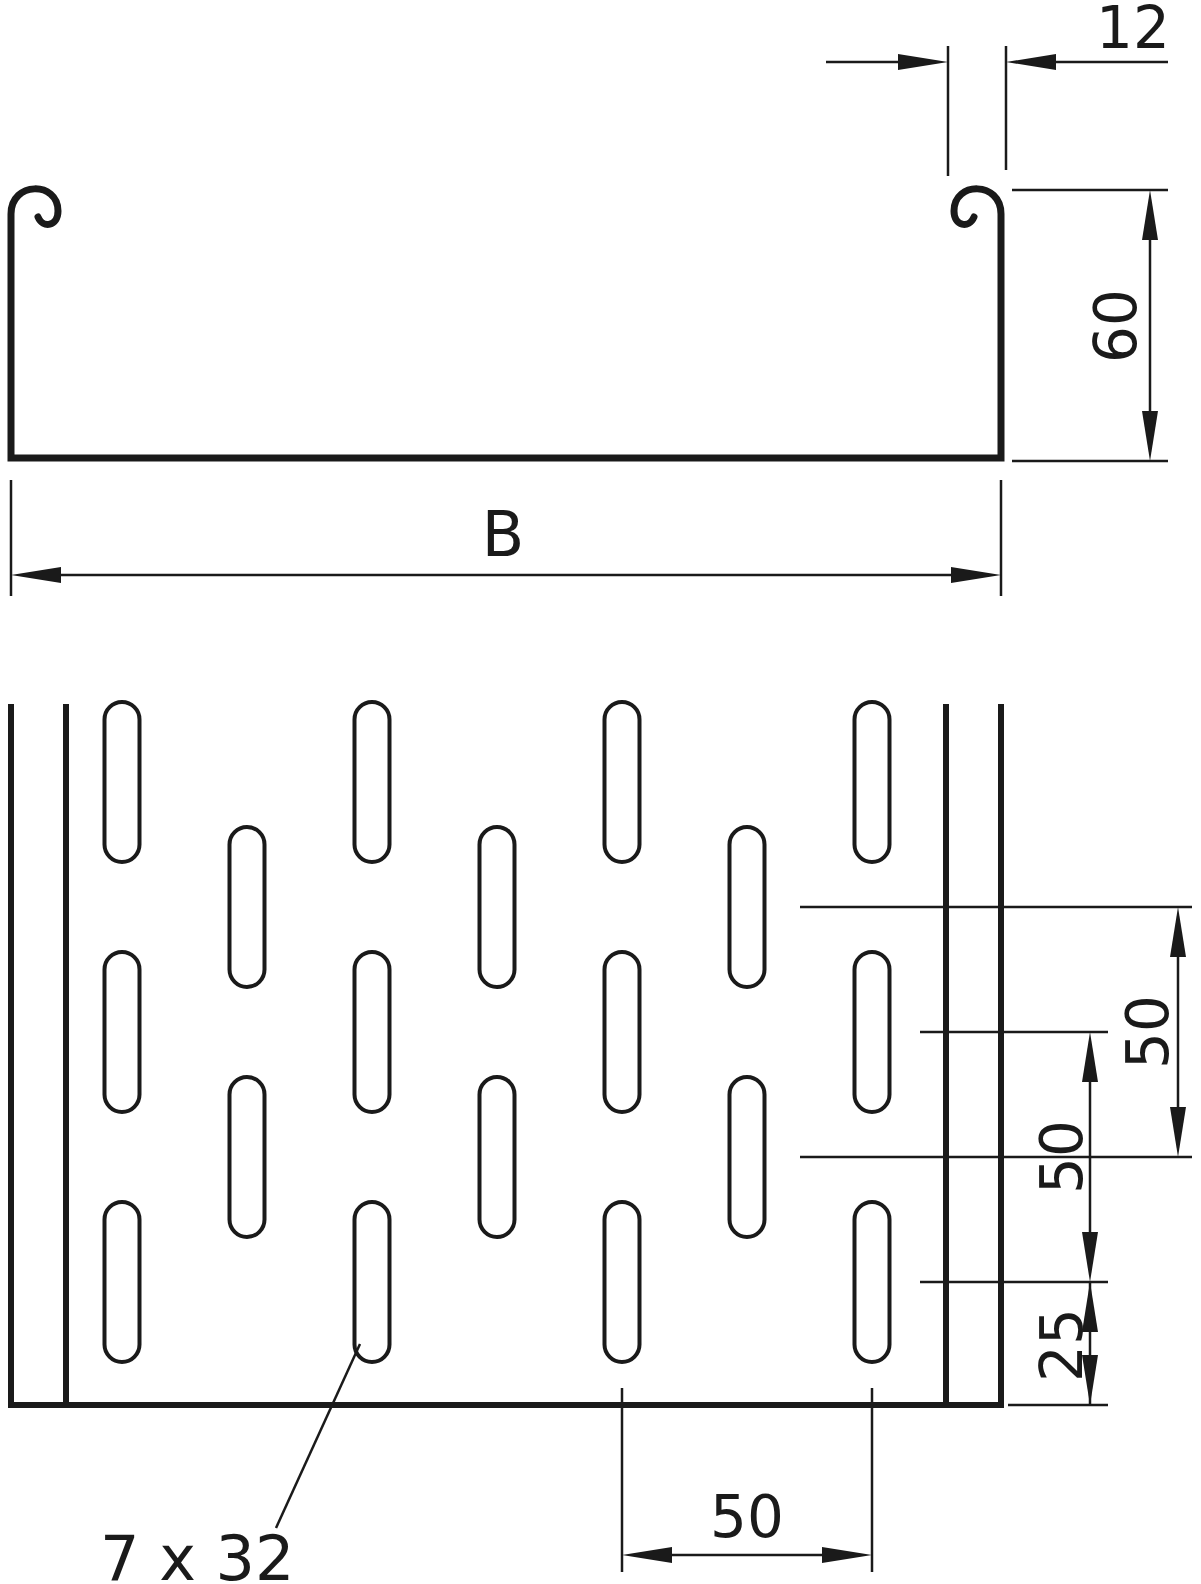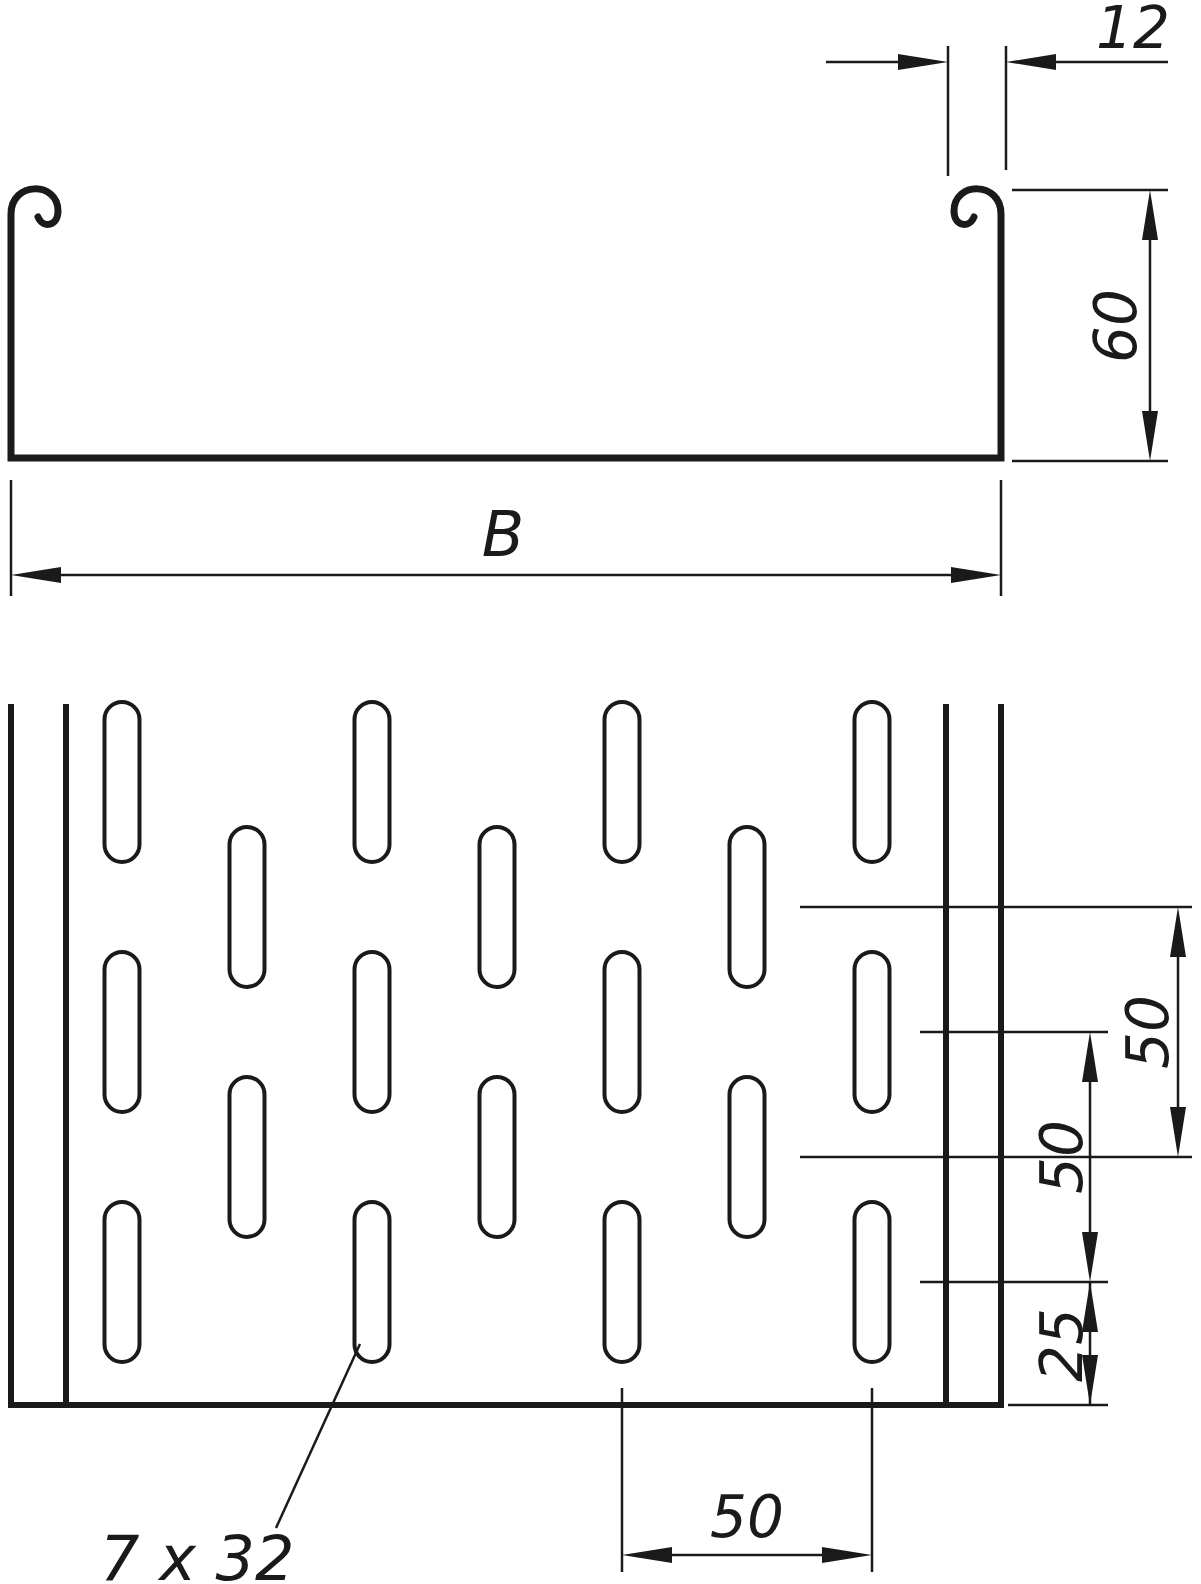--- a/index.html
+++ b/index.html
@@ -5,21 +5,20 @@
   html, body {
     margin: 0;
     padding: 0;
     background: #ffffff;
   }
   .stage {
     width: 1201px;
     height: 1584px;
     background: #ffffff;
     overflow: hidden;
-    font-style: italic;
   }
   svg { display: block; }
 
   .profile {
     stroke: #1a1a1a;
     stroke-width: 7;
     fill: none;
     stroke-linecap: round;
     stroke-linejoin: miter;
   }

